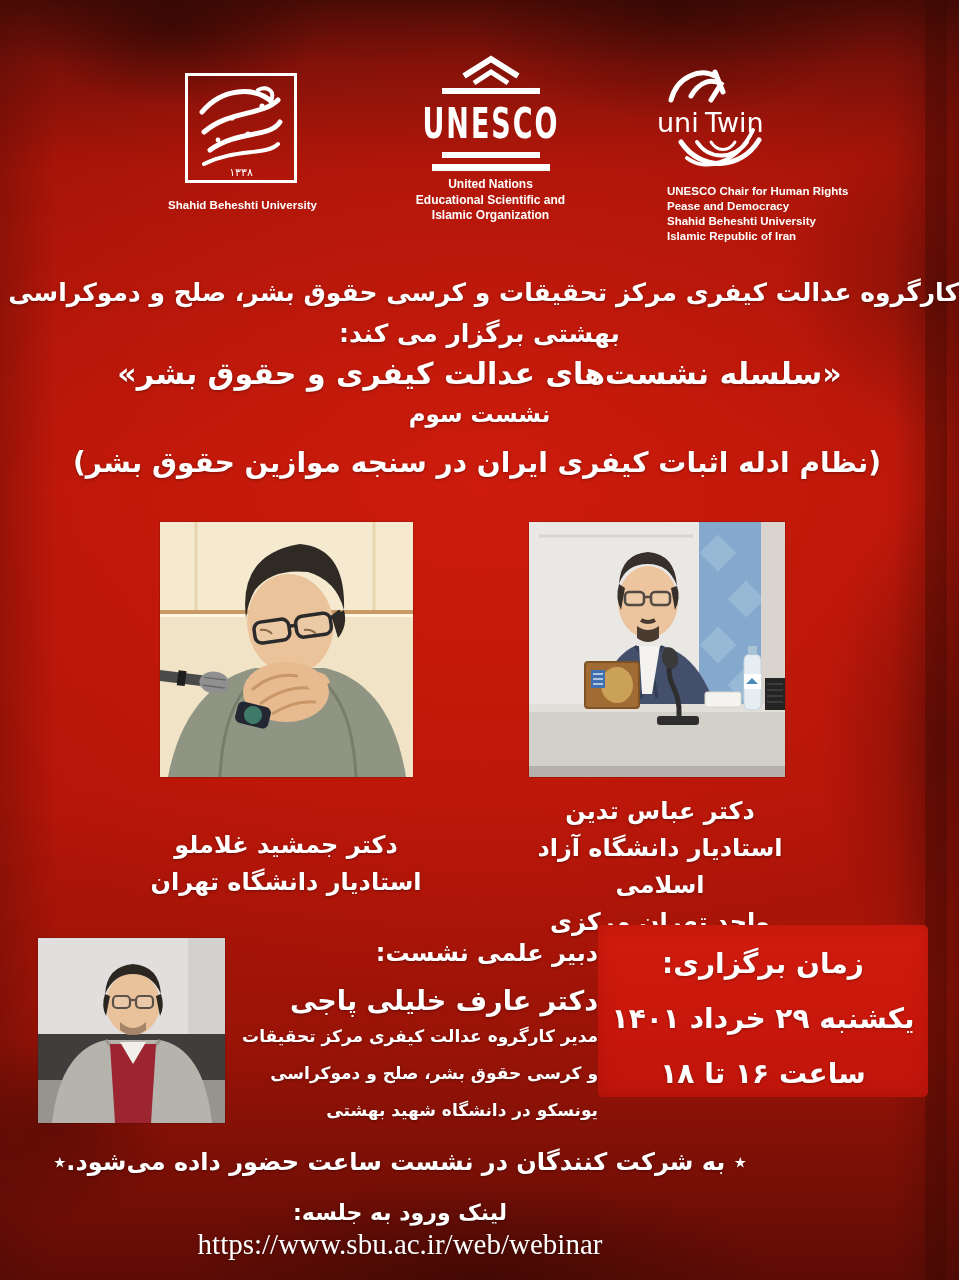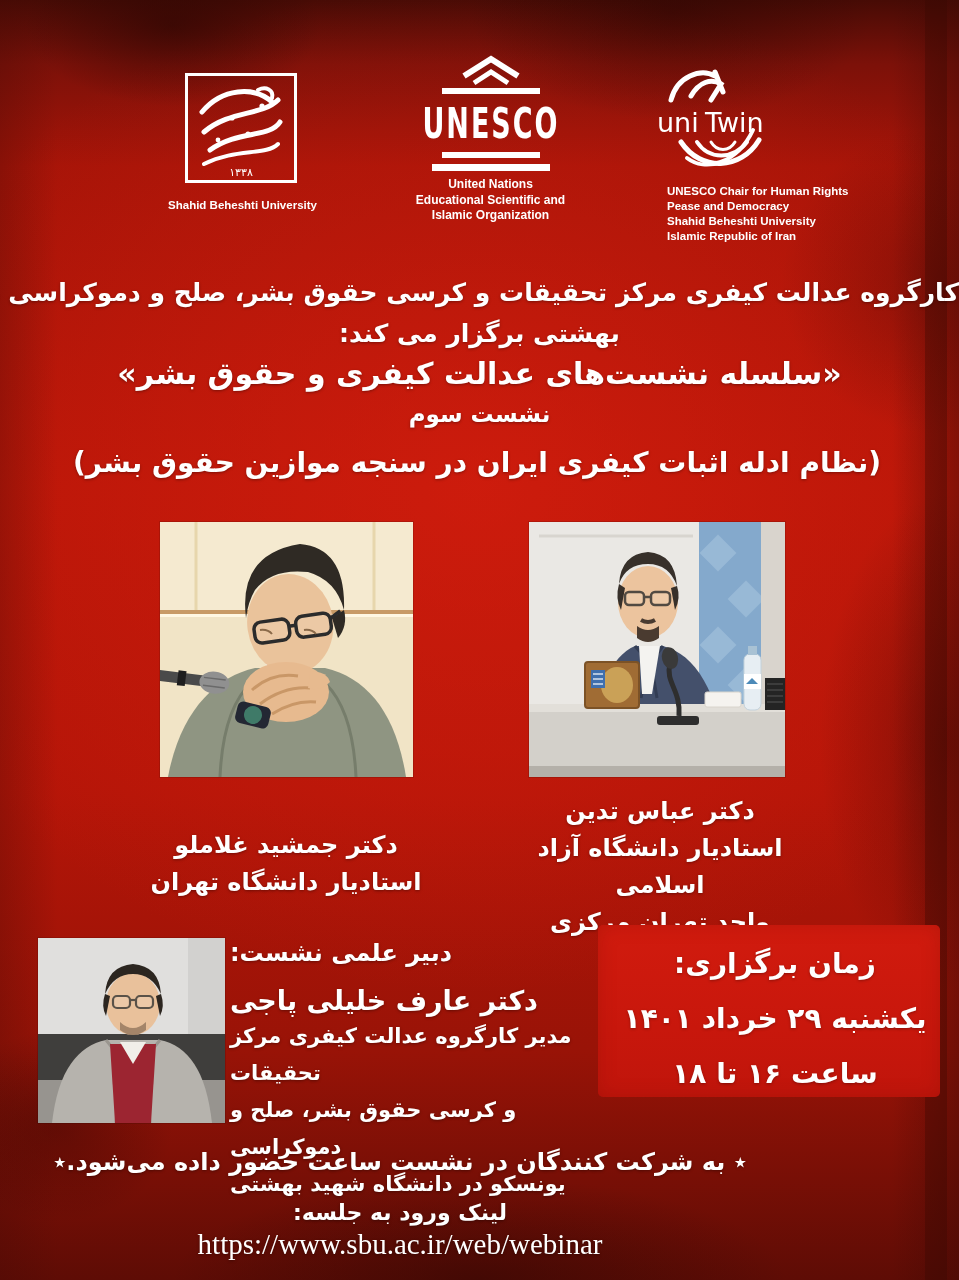--- a/index.html
+++ b/index.html
@@ -53,30 +53,30 @@
   .photo{position:absolute;box-shadow:0 0 0 1px rgba(0,0,0,.12);}
   .photo-left{left:160px;top:522px;width:253px;height:255px;}
   .photo-right{left:529px;top:522px;width:256px;height:255px;}
   .photo-bottom{left:38px;top:938px;width:187px;height:185px;}
   
   .name-block{position:absolute;text-align:center;direction:rtl;}
   .name-right{left:505px;top:793px;width:310px;}
   .name-left{left:131px;top:806px;width:310px;margin-top:21px;}
   .name-block .nm{font-size:24px;font-weight:bold;line-height:37px;text-shadow:0 1px 3px rgba(0,0,0,.35);}
   
-  .secretary{position:absolute;left:230px;top:936px;width:368px;text-align:left;direction:rtl;}
+  .secretary{position:absolute;left:230px;top:936px;width:368px;text-align:right;direction:rtl;}
   .sec-heading{font-size:24px;font-weight:bold;line-height:34px;text-shadow:0 1px 3px rgba(0,0,0,.35);}
   .sec-name{font-size:27px;font-weight:bold;margin-top:14px;line-height:34px;text-shadow:0 1px 3px rgba(0,0,0,.35);}
-  .sec-role{font-size:21px;line-height:37px;font-weight:600;text-shadow:0 1px 3px rgba(0,0,0,.35);}
+  .sec-role{font-size:17px;line-height:37px;font-weight:600;text-shadow:0 1px 3px rgba(0,0,0,.35);}
   .sec-role:first-of-type{margin-top:4px;}
   
   .time-box{position:absolute;left:598px;top:925px;width:330px;height:172px;
     background:linear-gradient(180deg, #d11b0e 0%, #c8170c 60%, #c0150b 100%);
     border-radius:5px;text-align:center;direction:rtl;
-    box-shadow:inset 0 0 18px rgba(120,10,5,.25);padding-left:12px;}
+    box-shadow:inset 0 0 18px rgba(120,10,5,.25);}
   .time-line{font-size:28px;font-weight:bold;line-height:55px;text-shadow:0 1px 3px rgba(0,0,0,.3);}
   .time-box .pad{height:11px;}
   
   .cert-note{left:40px;top:1148px;width:720px;font-size:24px;font-weight:bold;}
   .link-label{left:40px;top:1200px;width:720px;font-size:22px;font-weight:600;}
   .link-url{left:40px;top:1228px;width:720px;font-size:29px;font-weight:normal;
     font-family:"Liberation Serif",serif;direction:ltr;}
 </style>
 </head>
 <body>

